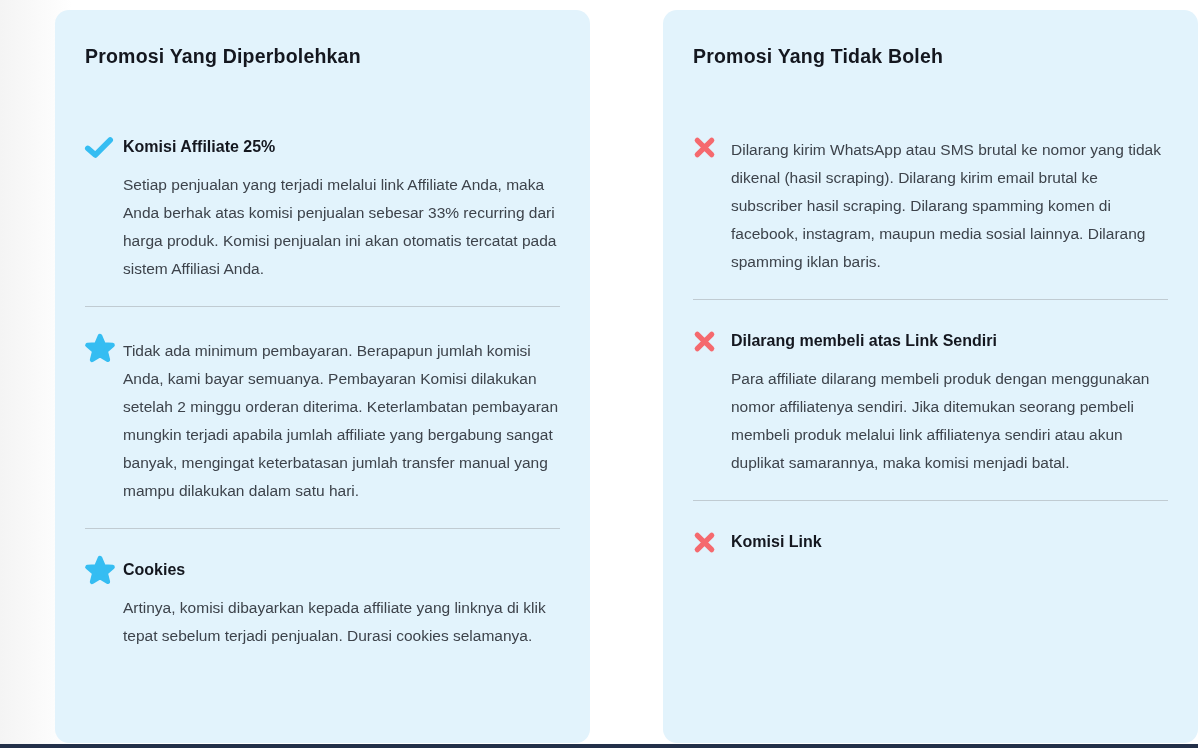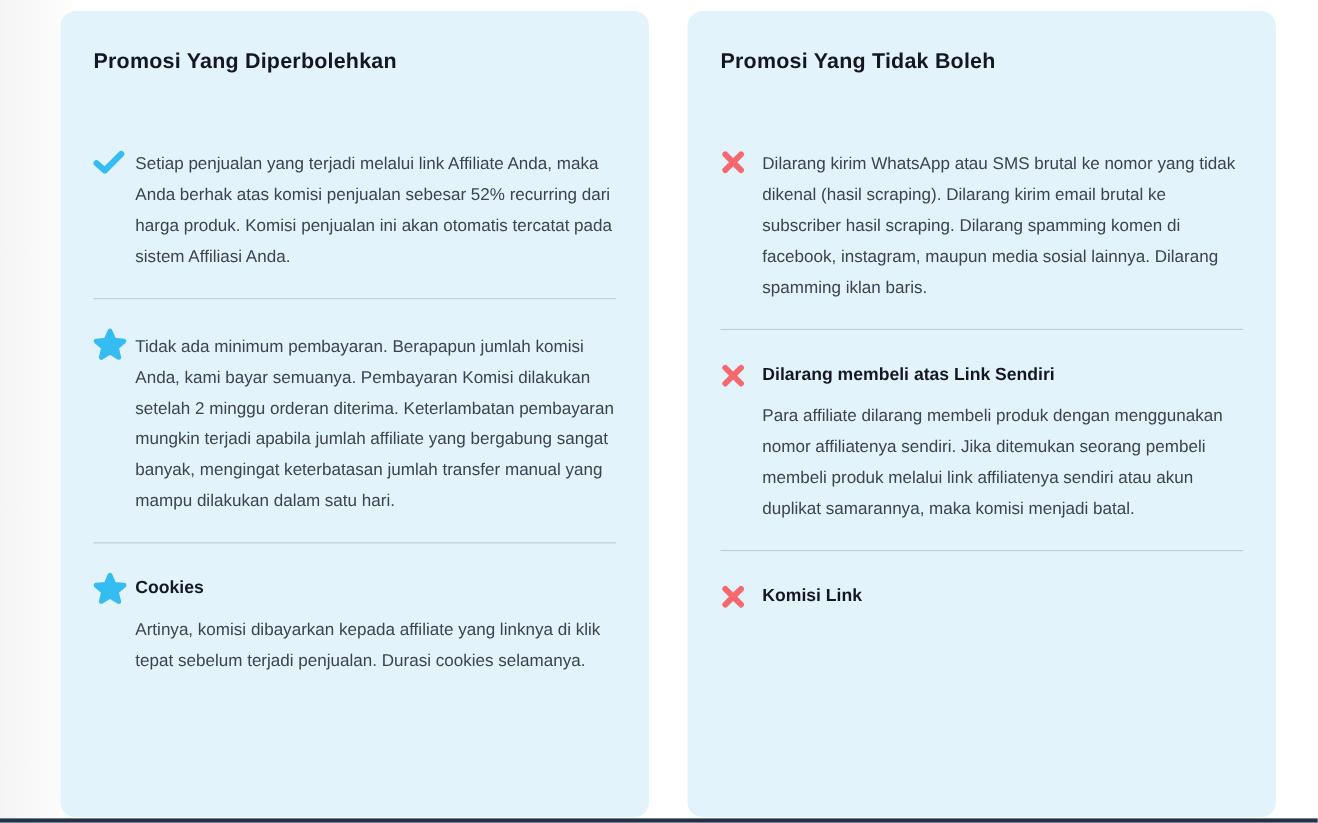--- a/index.html
+++ b/index.html
@@ -12,20 +12,21 @@
     position: relative;
     width: 1198px;
     height: 748px;
     background: linear-gradient(90deg, #f4f4f4 0%, #ffffff 6%, #ffffff 100%);
     overflow: hidden;
   }
   .cards {
     display: flex;
     gap: 35px;
     padding: 10px 0 0 55px;
+    justify-content: space-between;
   }
   .card {
     width: 535px;
     height: 733px;
     background: #e2f3fc;
     border-radius: 14px;
     padding: 34px 30px 30px 30px;
   }
   .card-title {
     font-size: 19.5px;
@@ -82,21 +83,22 @@
     <section class="card">
       <h2 class="card-title">Promosi Yang Diperbolehkan</h2>
 
       <div class="item">
         <div class="icon-col">
           <svg width="28" height="23" viewBox="0 0 30 24">
             <path d="M3 13 L11 20 L27 4" stroke="#35bdf2" stroke-width="6" fill="none" stroke-linecap="round" stroke-linejoin="round"></path>
           </svg>
         </div>
         <div class="content">
-          <p class="item-body">Setiap penjualan yang terjadi melalui link Affiliate Anda, maka Anda berhak atas komisi penjualan sebesar 52% recurring dari harga produk. Komisi penjualan ini akan otomatis tercatat pada sistem Affiliasi Anda.</p>
+          <h3 class="item-heading">Komisi Affiliate 25%</h3>
+          <p class="item-body">Setiap penjualan yang terjadi melalui link Affiliate Anda, maka Anda berhak atas komisi penjualan sebesar 33% recurring dari harga produk. Komisi penjualan ini akan otomatis tercatat pada sistem Affiliasi Anda.</p>
         </div>
       </div>
 
       <hr class="divider">
 
       <div class="item">
         <div class="icon-col">
           <svg width="30" height="30" viewBox="0 0 30 30">
             <path d="M15 3 L18.6 11.4 L27.6 12.1 L20.7 18 L22.9 26.8 L15 22 L7.1 26.8 L9.3 18 L2.4 12.1 L11.4 11.4 Z" fill="#35bdf2" stroke="#35bdf2" stroke-width="4.5" stroke-linejoin="round"></path>
           </svg>

